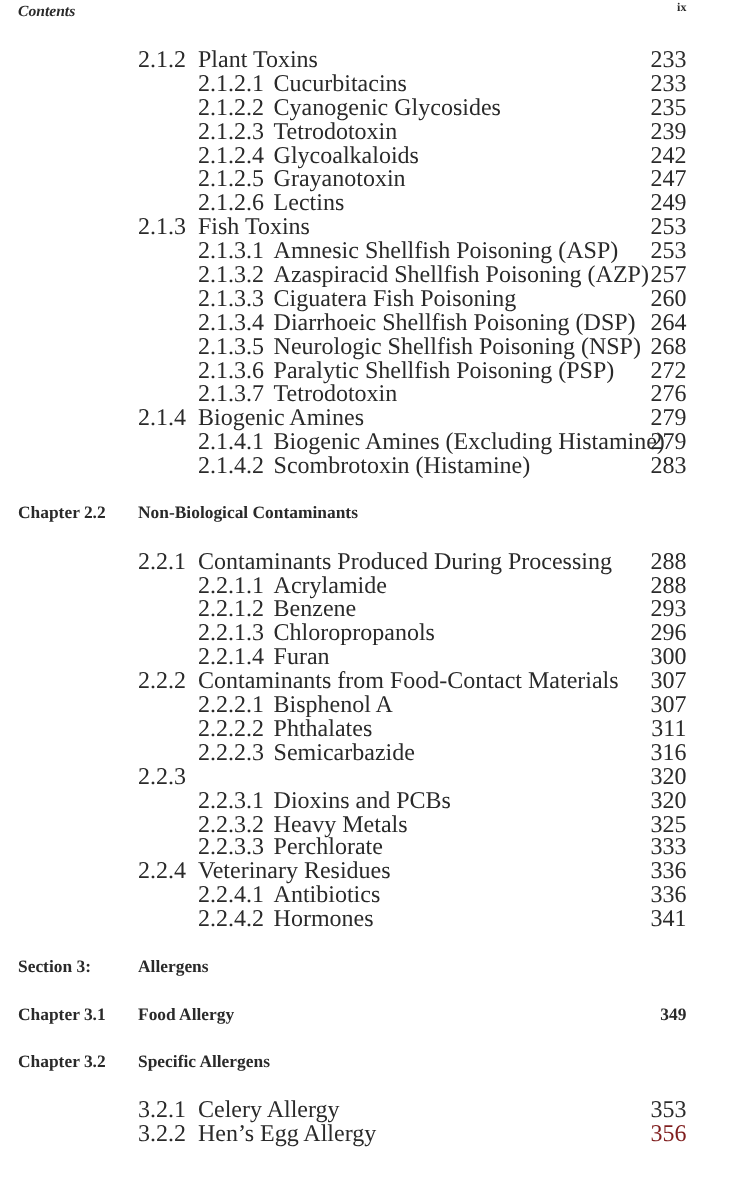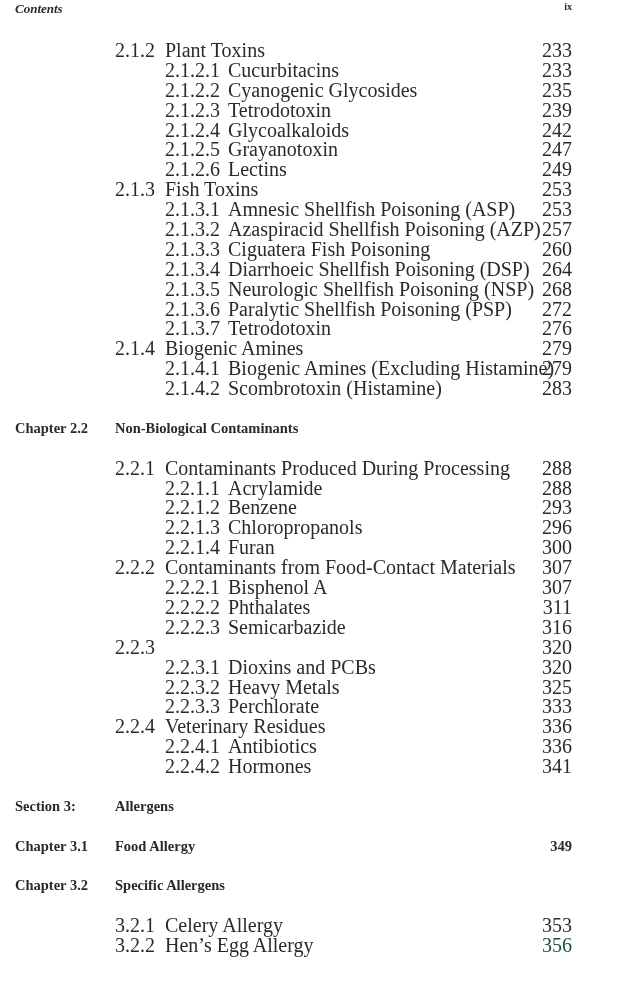--- a/index.html
+++ b/index.html
@@ -16,21 +16,21 @@
   .row .num, .row .title, .row .page { position: absolute; top: 0; }
   .row.l2 .num { left: 115px; }
   .row.l2 .title { left: 165px; }
   .row.l3 .num { left: 165px; }
   .row.l3 .title { left: 228px; }
   .row .page { right: 45px; text-align: left; }
   .row.chap { font-weight: bold; font-size: 14.5px; }
   .row.chap .num { left: 15px; }
   .row.chap .title { left: 115px; }
   .gap { height: 19.9px; }
-  .faded { color: #14532d; }
+  .faded { color: #7f1d1d; }
 </style>
 </head>
 <body>
 
 <div class="header">
   <span class="run">Contents</span>
   <span class="pg">ix</span>
 </div>
 
 <div class="toc" id="toc">

